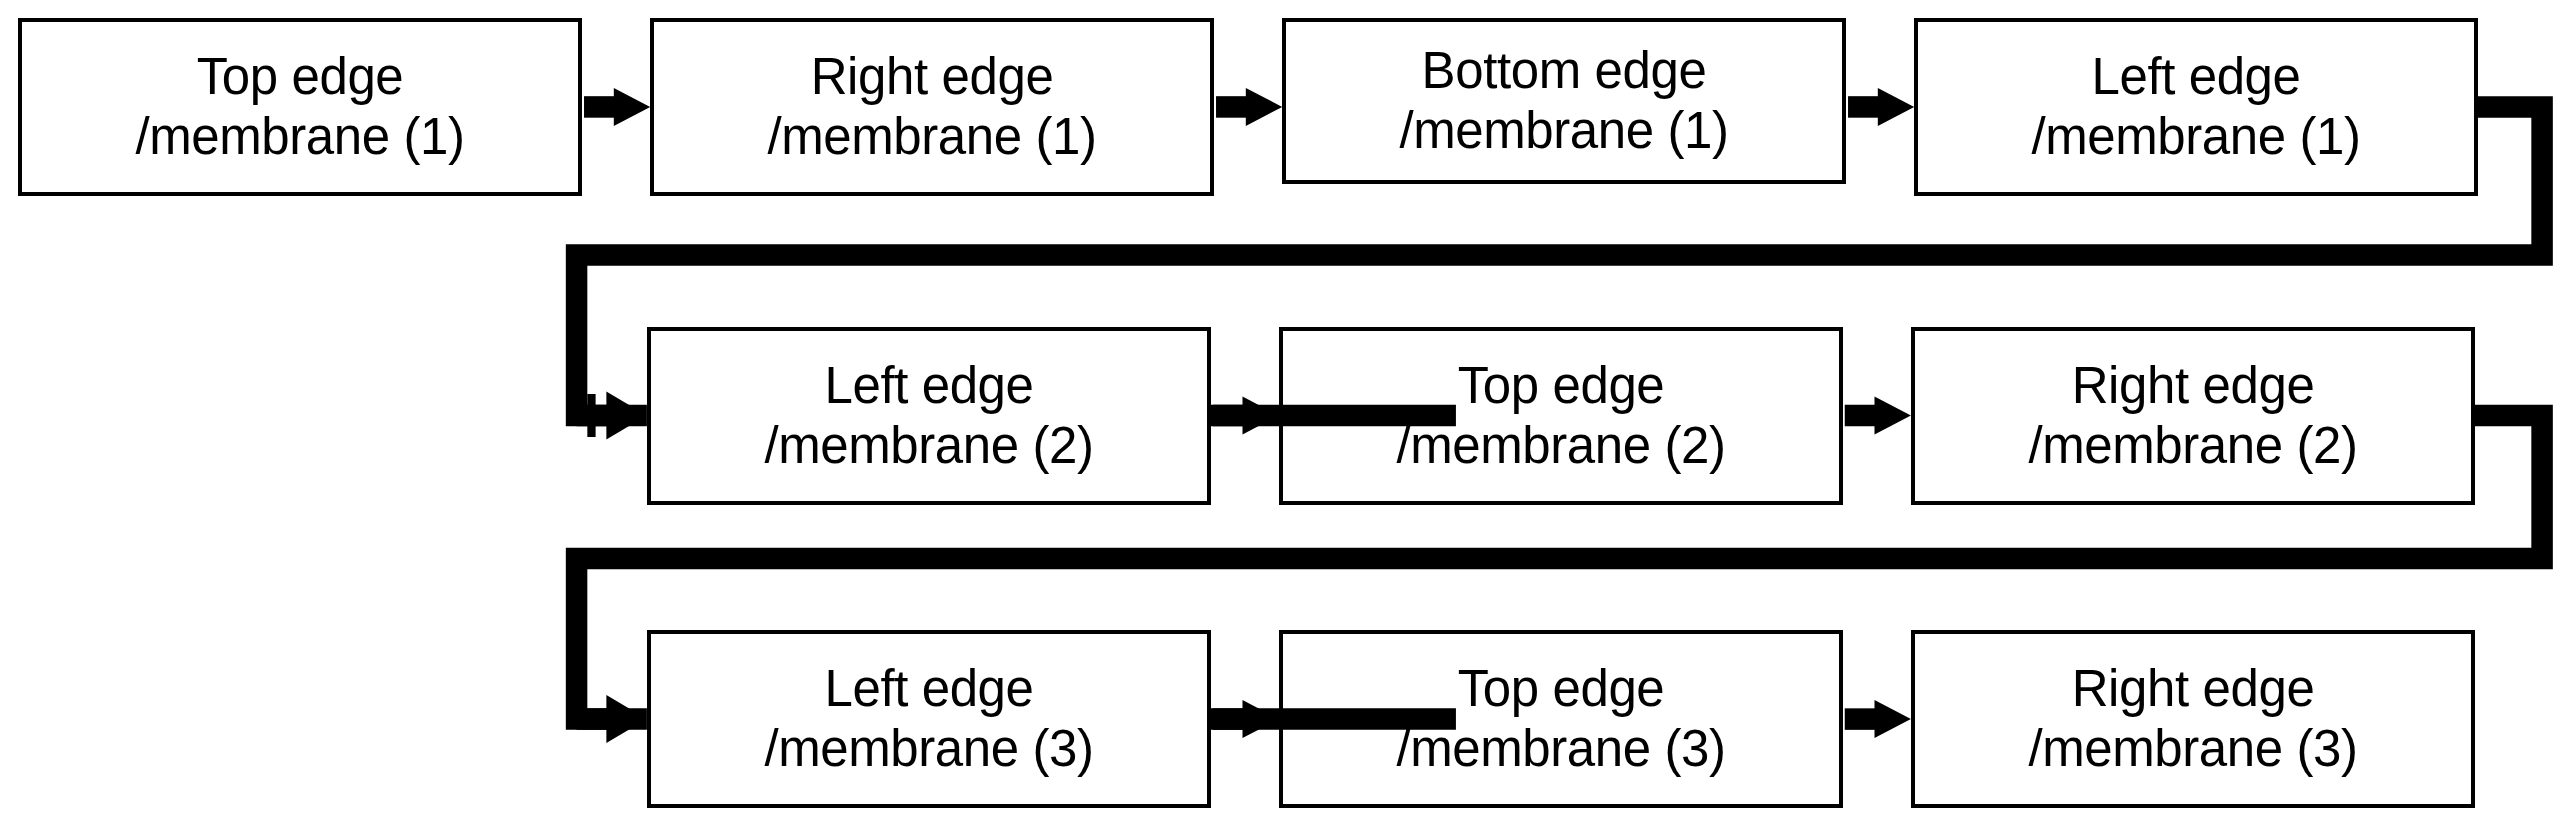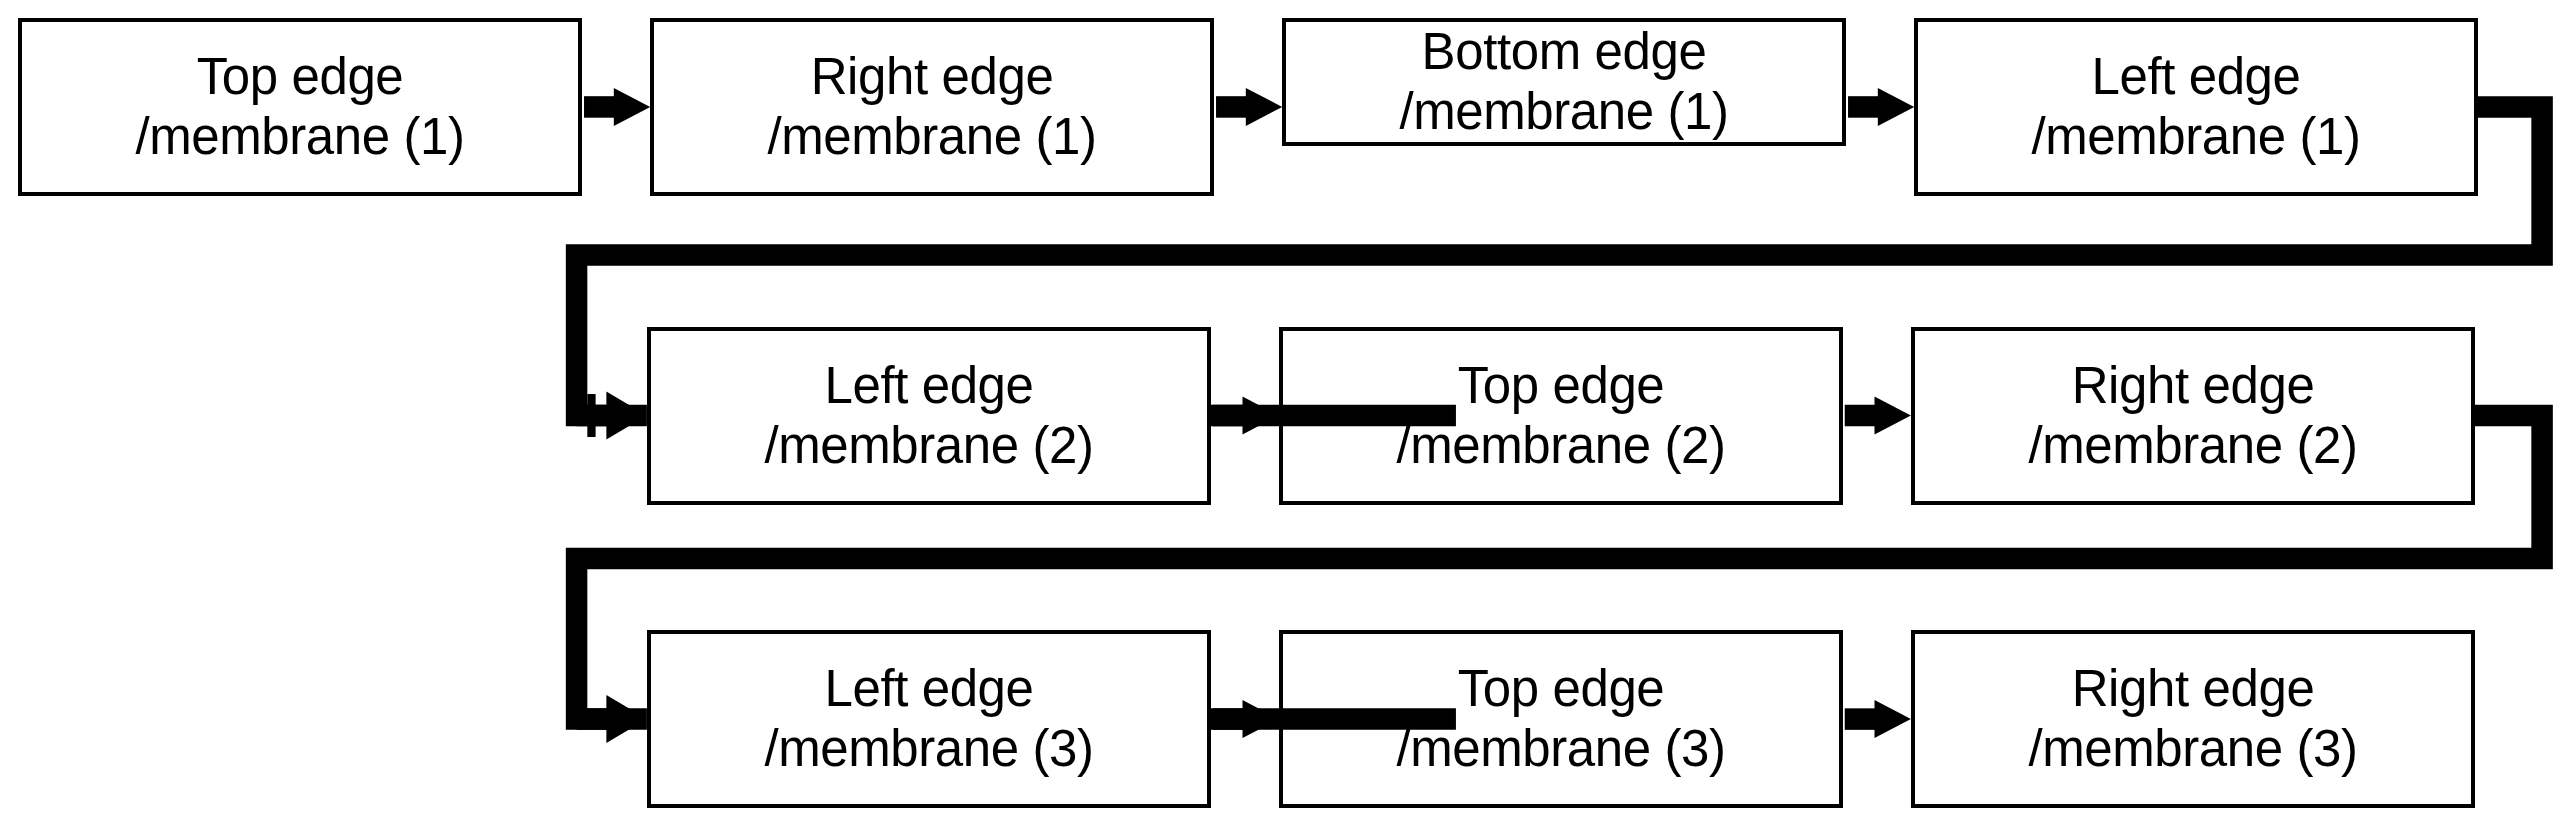--- a/index.html
+++ b/index.html
@@ -29,21 +29,21 @@
   <div class="node" style="left:18px;top:18px;width:564px;height:178px;">
     <span class="ln">Top edge</span>
     <span class="ln">/membrane (1)</span>
   </div>
 
   <div class="node" style="left:650px;top:18px;width:564px;height:178px;">
     <span class="ln">Right edge</span>
     <span class="ln">/membrane (1)</span>
   </div>
 
-  <div class="node" style="left:1282px;top:18px;width:564px;height:128px;">
+  <div class="node" style="left:1282px;top:18px;width:564px;height:166px;">
     <span class="ln">Bottom edge</span>
     <span class="ln">/membrane (1)</span>
   </div>
 
   <div class="node" style="left:1914px;top:18px;width:564px;height:178px;">
     <span class="ln">Left edge</span>
     <span class="ln">/membrane (1)</span>
   </div>
 
   <div class="node" style="left:647px;top:327px;width:564px;height:178px;">

